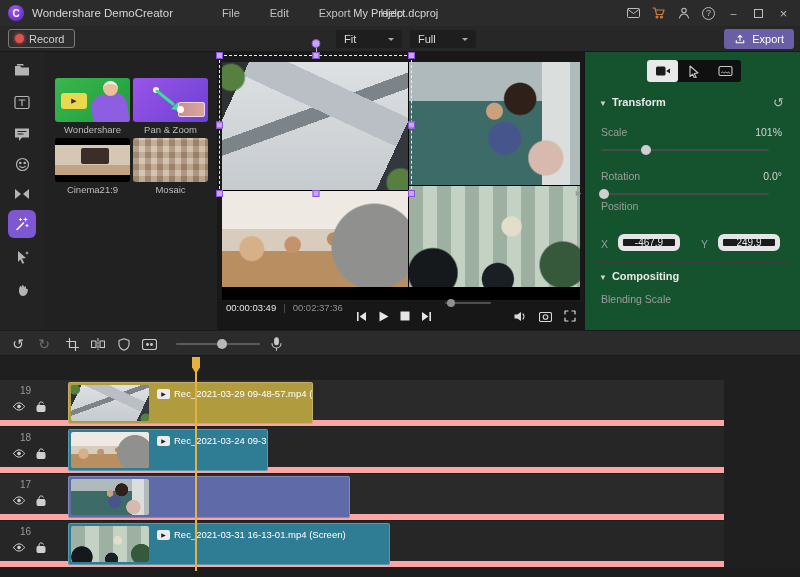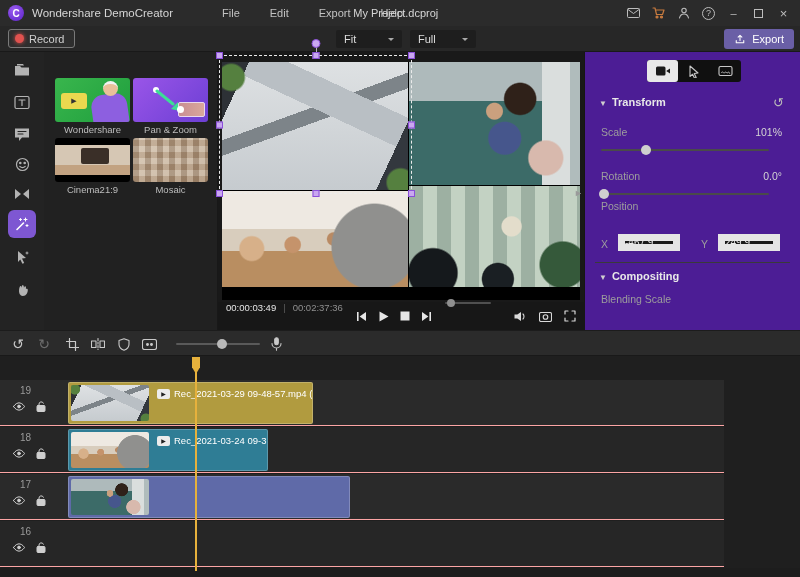--- a/index.html
+++ b/index.html
@@ -116,54 +116,54 @@
 .tc1{margin-left:8px;color:#e6e6e6;font-size:9.5px}
 .tc-sep{color:#5c5c5c;margin:0 7px;font-size:9.5px}
 .tc2{color:#8f8f8f;font-size:9.5px}
 .transport-icons{display:flex;gap:11px;margin-left:13px;align-items:center}
 .transport-icons svg,.t-right svg{display:block}
 .mini-slider{width:46px;height:2px;background:#4f4f4f;margin-left:13px;position:relative;border-radius:1px}
 .mini-dot{position:absolute;left:2px;top:-3px;width:8px;height:8px;border-radius:50%;background:#8f8f8f}
 .t-right{display:flex;gap:12px;margin-left:auto;margin-right:9px;align-items:center}
 
 
-.props{position:absolute;left:585px;top:52px;width:215px;height:278px;background:#4c1d95}
+.props{position:absolute;left:585px;top:52px;width:215px;height:278px;background:#14532d}
 .seg{position:absolute;left:62px;top:8px;width:94px;height:22px;background:#101010;border-radius:3px;display:flex}
 .seg-btn{flex:1;display:flex;align-items:center;justify-content:center;border-radius:3px;color:#c9c9c9}
 .seg-btn.active{background:#e9e9e9;color:#1a1a1a}
 .sec-head{position:absolute;left:14px;color:#e8e8e8;font-weight:bold;font-size:11px}
 .tri{font-size:8px;color:#cfcfcf;margin-right:5px}
 .reset{position:absolute;right:16px;color:#b9b9b9;font-size:13px}
 .lbl{position:absolute;color:#9d9d9d;font-size:10.5px}
 .val{position:absolute;color:#d4d4d4;font-size:10.5px}
 .slider{position:absolute;left:16px;width:168px;height:2px;background:#4a4a4a;border-radius:1px}
 .handle{position:absolute;top:-4px;width:10px;height:10px;border-radius:50%;background:#cfcfcf;transform:translateX(-50%)}
-.pos-input{position:absolute;width:62px;height:17px;background:#1a1a1a;border:7px solid #e5e5e5;
-           border-radius:0;color:#e8e8e8;font-size:10px;font-family:"Liberation Sans",sans-serif}
+.pos-input{position:absolute;width:62px;height:17px;background:#1a1a1a;border:5px solid #e5e5e5;
+           border-radius:6px;color:#e8e8e8;text-align:center;font-size:10px;font-family:"Liberation Sans",sans-serif}
 .divider{position:absolute;left:10px;right:10px;border-top:1px solid #3a3a3a}
 .dropdown{position:absolute;left:16px;top:256px;width:182px;height:20px;background:#2a2a2a;
           border:1px solid #3c3c3c;border-radius:2px;display:flex;align-items:center;
           justify-content:space-between;padding:0 8px;color:#e2e2e2}
 
 
 .tl-toolbar{position:absolute;left:0;top:330px;width:800px;height:26px;background:#2b2b2b;
             border-top:1px solid #1c1c1c;border-bottom:1px solid #191919}
 .tli{position:absolute;top:4px;width:18px;height:18px;display:flex;align-items:center;
      justify-content:center;color:#c9c9c9;font-size:14px}
 .tli.dim{color:#6e6e6e}
 .zoom-slider{position:absolute;left:176px;top:12px;width:84px;height:2px;background:#5a5a5a;border-radius:1px}
 .zoom-handle{position:absolute;left:55%;top:-4px;width:10px;height:10px;border-radius:50%;background:#b9b9b9;transform:translateX(-50%)}
 
 
 .ruler{position:absolute;left:0;top:356px;width:800px;height:24px;background:#232323;border-bottom:1px solid #1a1a1a}
 .rl{position:absolute;top:5px;color:#8c8c8c;font-size:9px;white-space:nowrap}
 .ruler-ticks{position:absolute;left:60px;right:0;bottom:0;height:4px;
   background:repeating-linear-gradient(90deg,#555 0 1px,transparent 1px 16px)}
 .tracks{position:absolute;left:0;top:380px;width:800px;height:197px}
-.trow{position:absolute;left:0;width:724px;height:46px;border-bottom:1px solid #fca5a5}
+.trow{position:absolute;left:0;width:724px;height:46px;border-bottom:6px solid #fca5a5}
 .trow.odd{background:#2a2a2a}.trow.even{background:#262626}
 .tnum{position:absolute;left:20px;top:5px;color:#9a9a9a;font-size:10px}
 .teye{position:absolute;left:13px;top:21px;color:#cfcfcf}
 .tlock{position:absolute;left:36px;top:21px;color:#cfcfcf}
 .clip{position:absolute;left:68px;top:2px;height:42px;border-radius:2px;overflow:hidden;
       border:1px solid rgba(255,255,255,.22)}
 .clip-thumb{position:absolute;left:2px;top:2px;bottom:2px;width:78px;border-radius:2px}
 .clip-label{position:absolute;left:88px;top:5px;color:#fff;font-size:9.5px;display:flex;
             align-items:center;gap:4px;white-space:nowrap}
 .play-badge{display:inline-flex;width:13px;height:10px;background:#ececec;border-radius:2px;
@@ -519,20 +519,27 @@
     <div class="trow even" style="top:141px">
       <span class="tnum">16</span>
       <span class="teye"><svg width="12" height="9" viewBox="0 0 12 9" fill="none" stroke="currentColor" stroke-width="1">
             <path d="M0.5 4.5S2.7 0.8 6 0.8s5.5 3.7 5.5 3.7S9.3 8.2 6 8.2.5 4.5.5 4.5z"></path>
             <circle cx="6" cy="4.5" r="1.4" fill="currentColor"></circle>
           </svg></span>
       <span class="tlock"><svg width="10" height="11" viewBox="0 0 10 11" fill="none" stroke="currentColor" stroke-width="1">
             <rect x="1" y="4.5" width="8" height="6" rx="1" fill="currentColor"></rect>
             <path d="M3 4.5V3a2.3 2.3 0 0 1 4.4-.8"></path>
           </svg></span>
+      <div class="clip" style="width: 322px; background: rgb(47, 125, 149);">
+        <span class="clip-thumb vid-office"></span>
+        <span class="clip-label">
+            <span class="play-badge">▶</span>
+            <span>Rec_2021-03-31 16-13-01.mp4 (Screen)</span>
+          </span>
+      </div>
     </div>
     <div class="bottom-strip"></div>
   </div>
 
   <div class="playhead">
     <span class="ph-head"></span>
   </div>
 
 </div>
 

